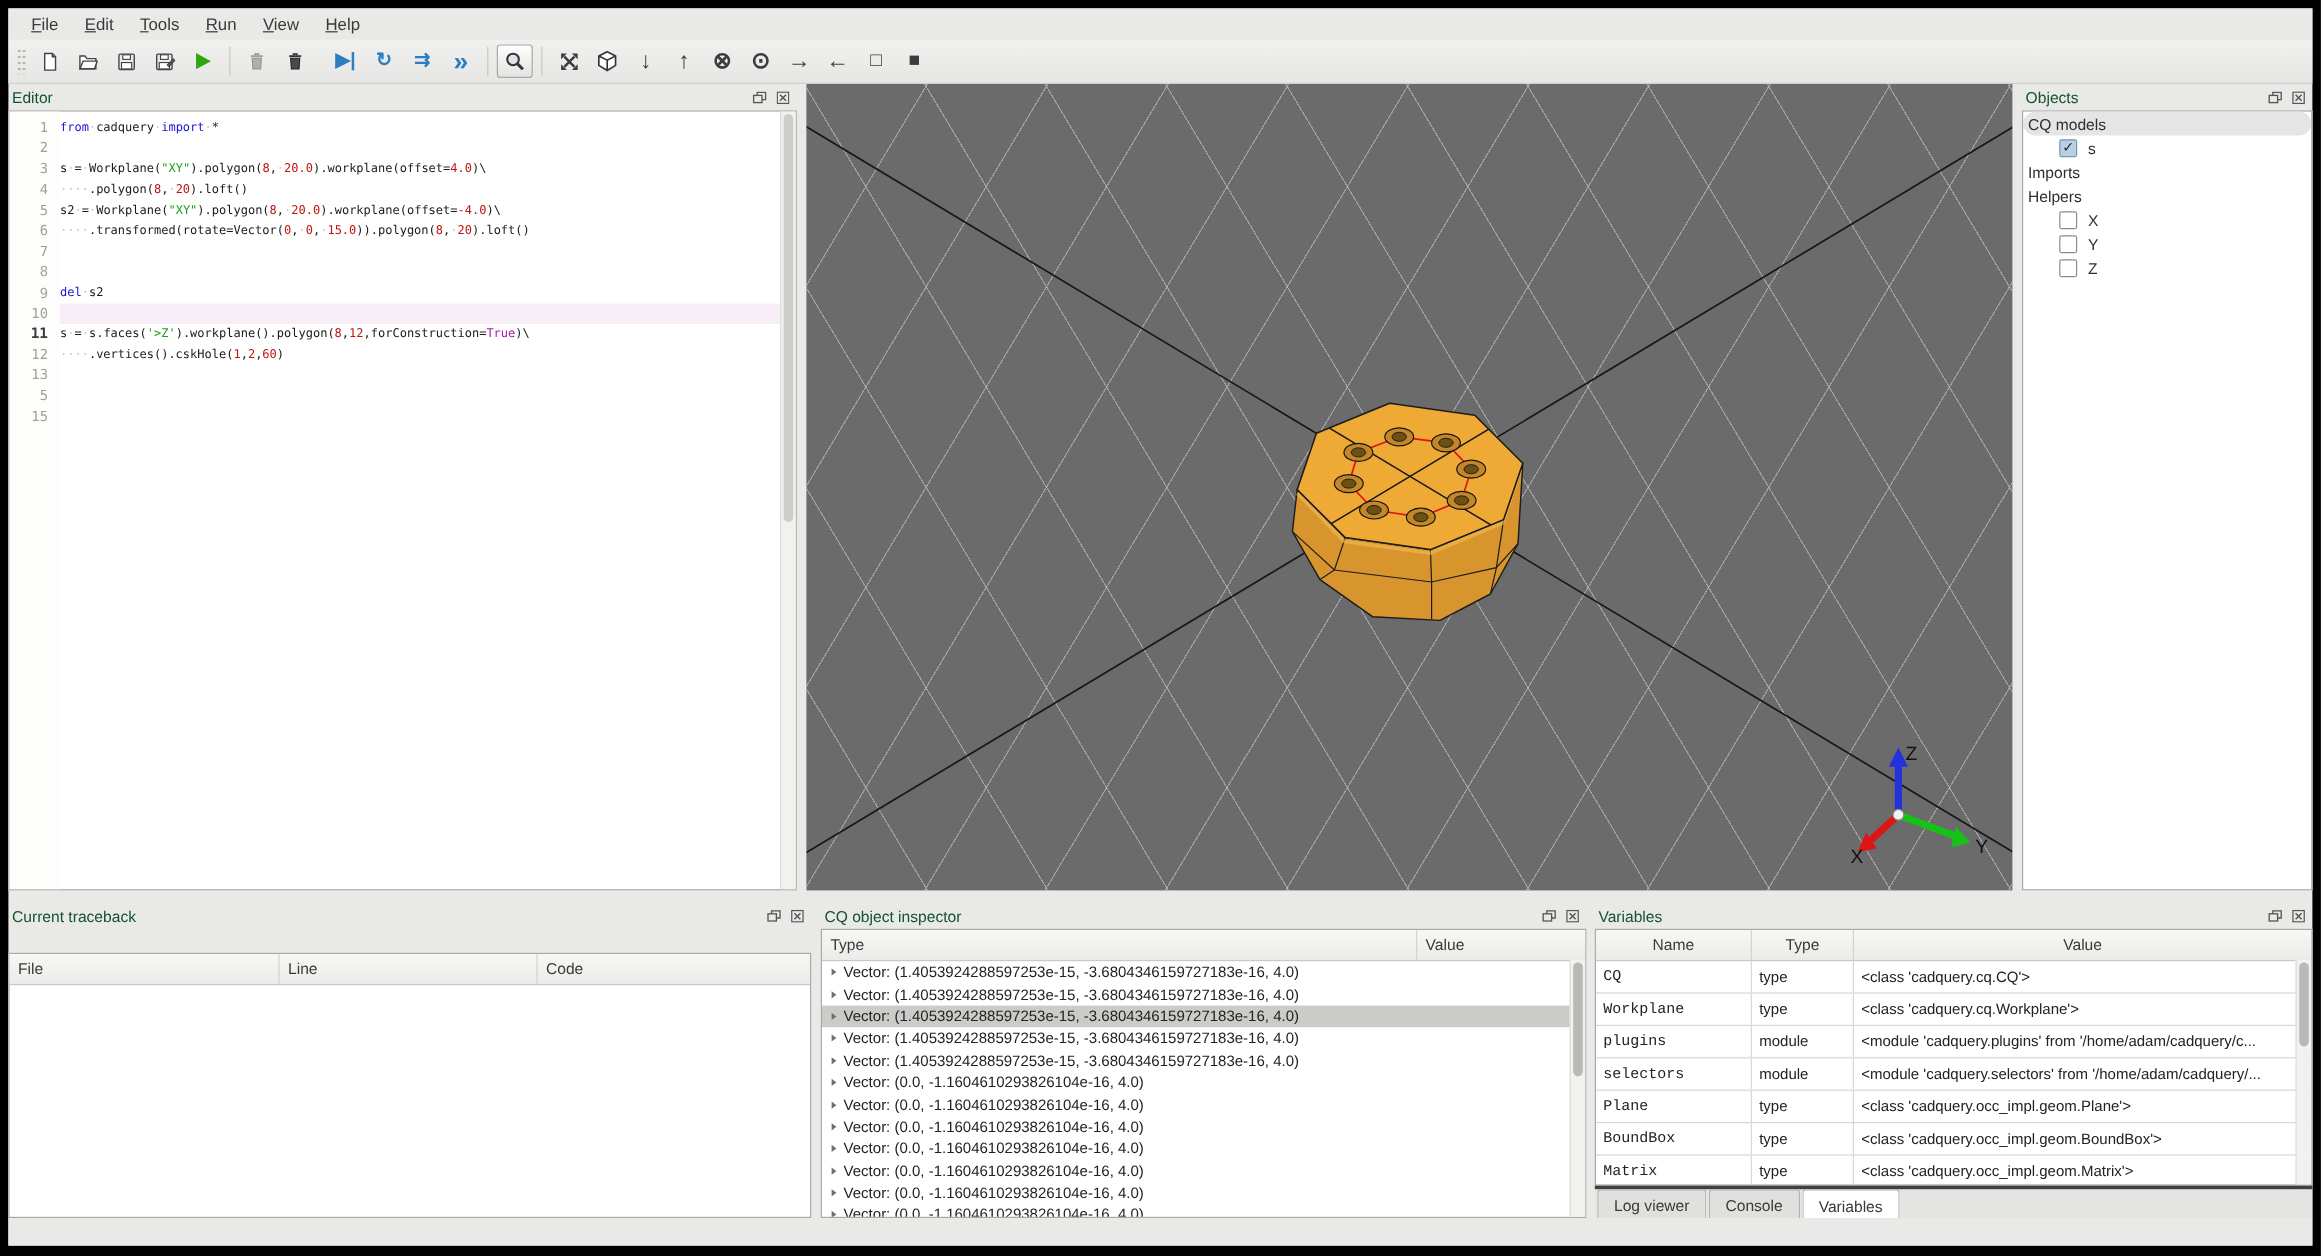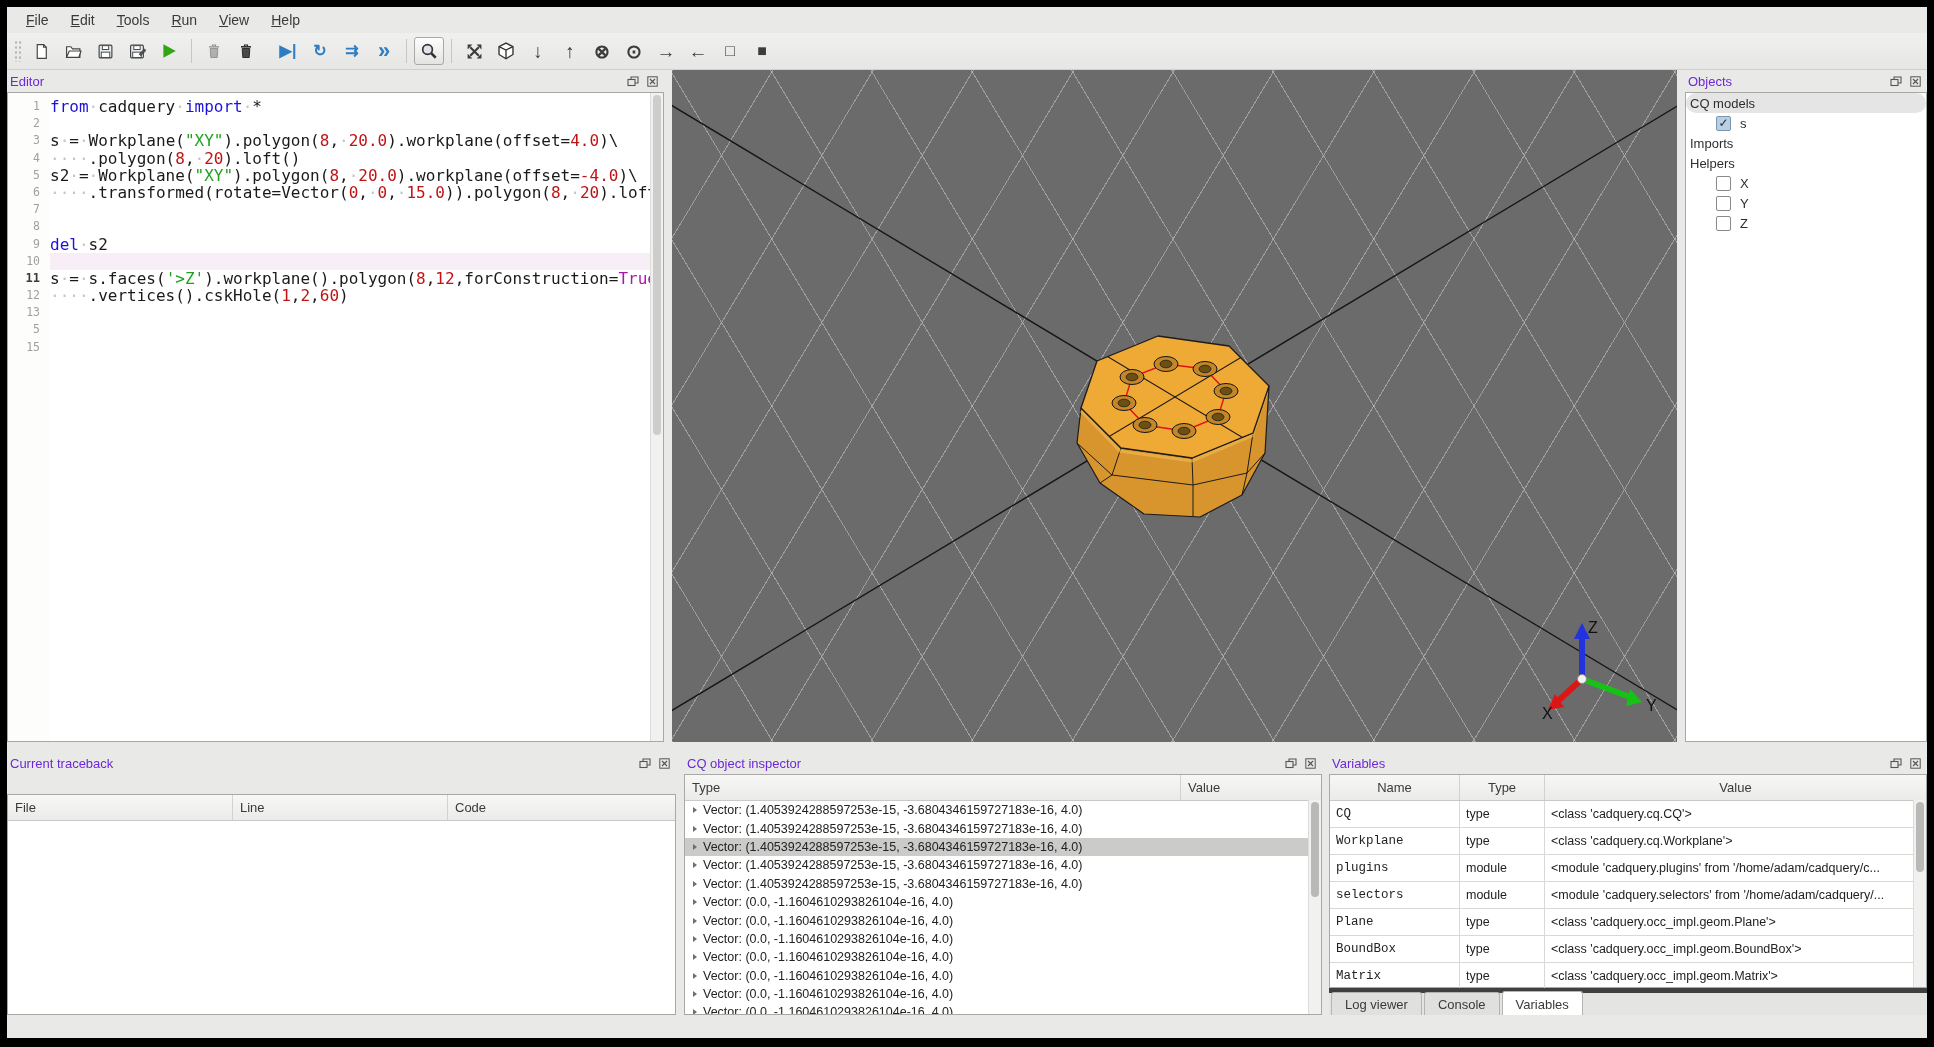--- a/index.html
+++ b/index.html
@@ -18,33 +18,33 @@
   .tbtn { width:30px; height:28px; display:flex; align-items:center; justify-content:center; background:transparent; border:1px solid transparent; margin:0 1px; }
   .tbtn.pressed { background:linear-gradient(#fefefe,#e3e3e1); border:1px solid #a9a9a7; border-radius:3px; }
   .tsep { width:1px; height:24px; background:#c6c6c4; margin:0 6px; }
   .tspace { width:10px; }
   .glyph { font-size:19px; color:#3c3c3c; font-weight:bold; line-height:1; }
   .glyph.blue { color:#2d7dc2; font-size:16px; }
   .glyph.small { font-size:16px; }
 
   
   .panel { position:absolute; }
-  .panel-title { height:22px; display:flex; align-items:center; font-size:13px; color:#6d28d9; padding-left:3px; }
+  .panel-title { height:22px; display:flex; align-items:center; font-size:13px; color:#14532d; padding-left:3px; }
   .panel-title .spacer { flex:1; }
   .pbtn { width:17px; height:15px; display:flex; align-items:center; justify-content:center; margin-right:3px; color:#555; }
   .panel-body { position:absolute; left:0; right:0; top:22px; bottom:0; background:#fff; border:1px solid #a8a8a6; }
 
   
   #editor-panel { left:0; top:63px; width:657px; height:672px; }
   .editor-area { position:absolute; inset:0; display:flex; font-family:"DejaVu Sans Mono", monospace; }
   .gutter { width:42px; padding-top:5px; background:#fdfdfc; }
   .gut-n { height:17.2px; font-size:11.5px; color:#a3a09b; text-align:right; padding-right:10px; line-height:17.2px; }
   .gut-n.cur { color:#3a3a3a; font-weight:bold; font-size:12px; }
   .code-col { flex:1; padding-top:5px; overflow:hidden; }
-  .code-line { height:17.2px; font-size:16px; line-height:17.2px; white-space:pre; color:#1a1a1a; }
+  .code-line { height:17.2px; font-size:10px; line-height:17.2px; white-space:pre; color:#1a1a1a; }
   .code-line.cur { background:#f8eef8; }
   .tk-t { color:#1a1a1a; } .tk-kw { color:#1c12d8; } .tk-s { color:#1fa11f; }
   .tk-n { color:#c01414; } .tk-b { color:#a917a9; font-weight:normal; } .tk-ws { color:#c4c4c2; }
   .ed-scroll { width:13px; background:#f1f1ef; border-left:1px solid #dcdcda; position:relative; }
   .ed-thumb { position:absolute; left:2px; right:2px; top:2px; height:340px; background:#cdcdcb; border-radius:4px; }
 
   
   #viewport { position:absolute; left:665px; top:63px; width:1005px; height:672px; background:
       repeating-linear-gradient(121deg, rgba(200,200,200,.55) 0 1px, transparent 1px 86px),
       repeating-linear-gradient(59deg, rgba(200,200,200,.55) 0 1px, transparent 1px 86px),
@@ -80,21 +80,21 @@
   .insp-scroll { position:absolute; top:25px; bottom:0; right:0; width:13px; background:#f1f1ef; border-left:1px solid #dcdcda; }
   .insp-thumb { position:absolute; left:2px; right:2px; top:2px; height:95px; background:#b9b9b7; border-radius:4px; }
 
   #variables-panel { left:1322px; top:745px; width:598px; height:263px; }
   #variables-panel .panel-body { bottom:27px; }
   .var-row { display:flex; height:27px; border-bottom:1px solid #d8d8d6; }
   .var-cell { font-size:12.5px; color:#222; display:flex; align-items:center; padding-left:6px; border-right:1px solid #d8d8d6; overflow:hidden; white-space:nowrap; }
   .vc-name { width:130px; flex:none;font-family:Liberation Mono, monospace; } .vc-type { width:85px; flex:none; } .vc-val { flex:1; border-right:none; }
   .var-scroll { position:absolute; top:25px; bottom:0; right:0; width:13px; background:#f1f1ef; border-left:1px solid #dcdcda; }
   .var-thumb { position:absolute; left:2px; right:2px; top:2px; height:70px; background:#b9b9b7; border-radius:4px; }
-  .tabbar { position:absolute; left:0; right:0; bottom:0; height:27px; display:flex; align-items:center; padding-left:2px; border-top:5px solid #404040; background:#e4e4e2; }
+  .tabbar { position:absolute; left:0; right:0; bottom:0; height:27px; display:flex; align-items:flex-start; padding-left:2px; border-top:3px solid #404040; background:#e4e4e2; }
   .tab { height:25px; padding:0 13px; display:flex; align-items:center; font-size:13px; color:#3a3a3a; background:#e0e0de; border:1px solid #b4b4b2; border-bottom:none; border-radius:3px 3px 0 0; margin-right:2px; }
   .tab.active { background:#fff; height:27px; position:relative; }
 
   .statusbar { position:absolute; left:0; bottom:0; width:100%; height:23px; background:#e9e9e7; }
 </style>
 </head>
 <body>
 
 <div id="frame">
 <div id="win">

